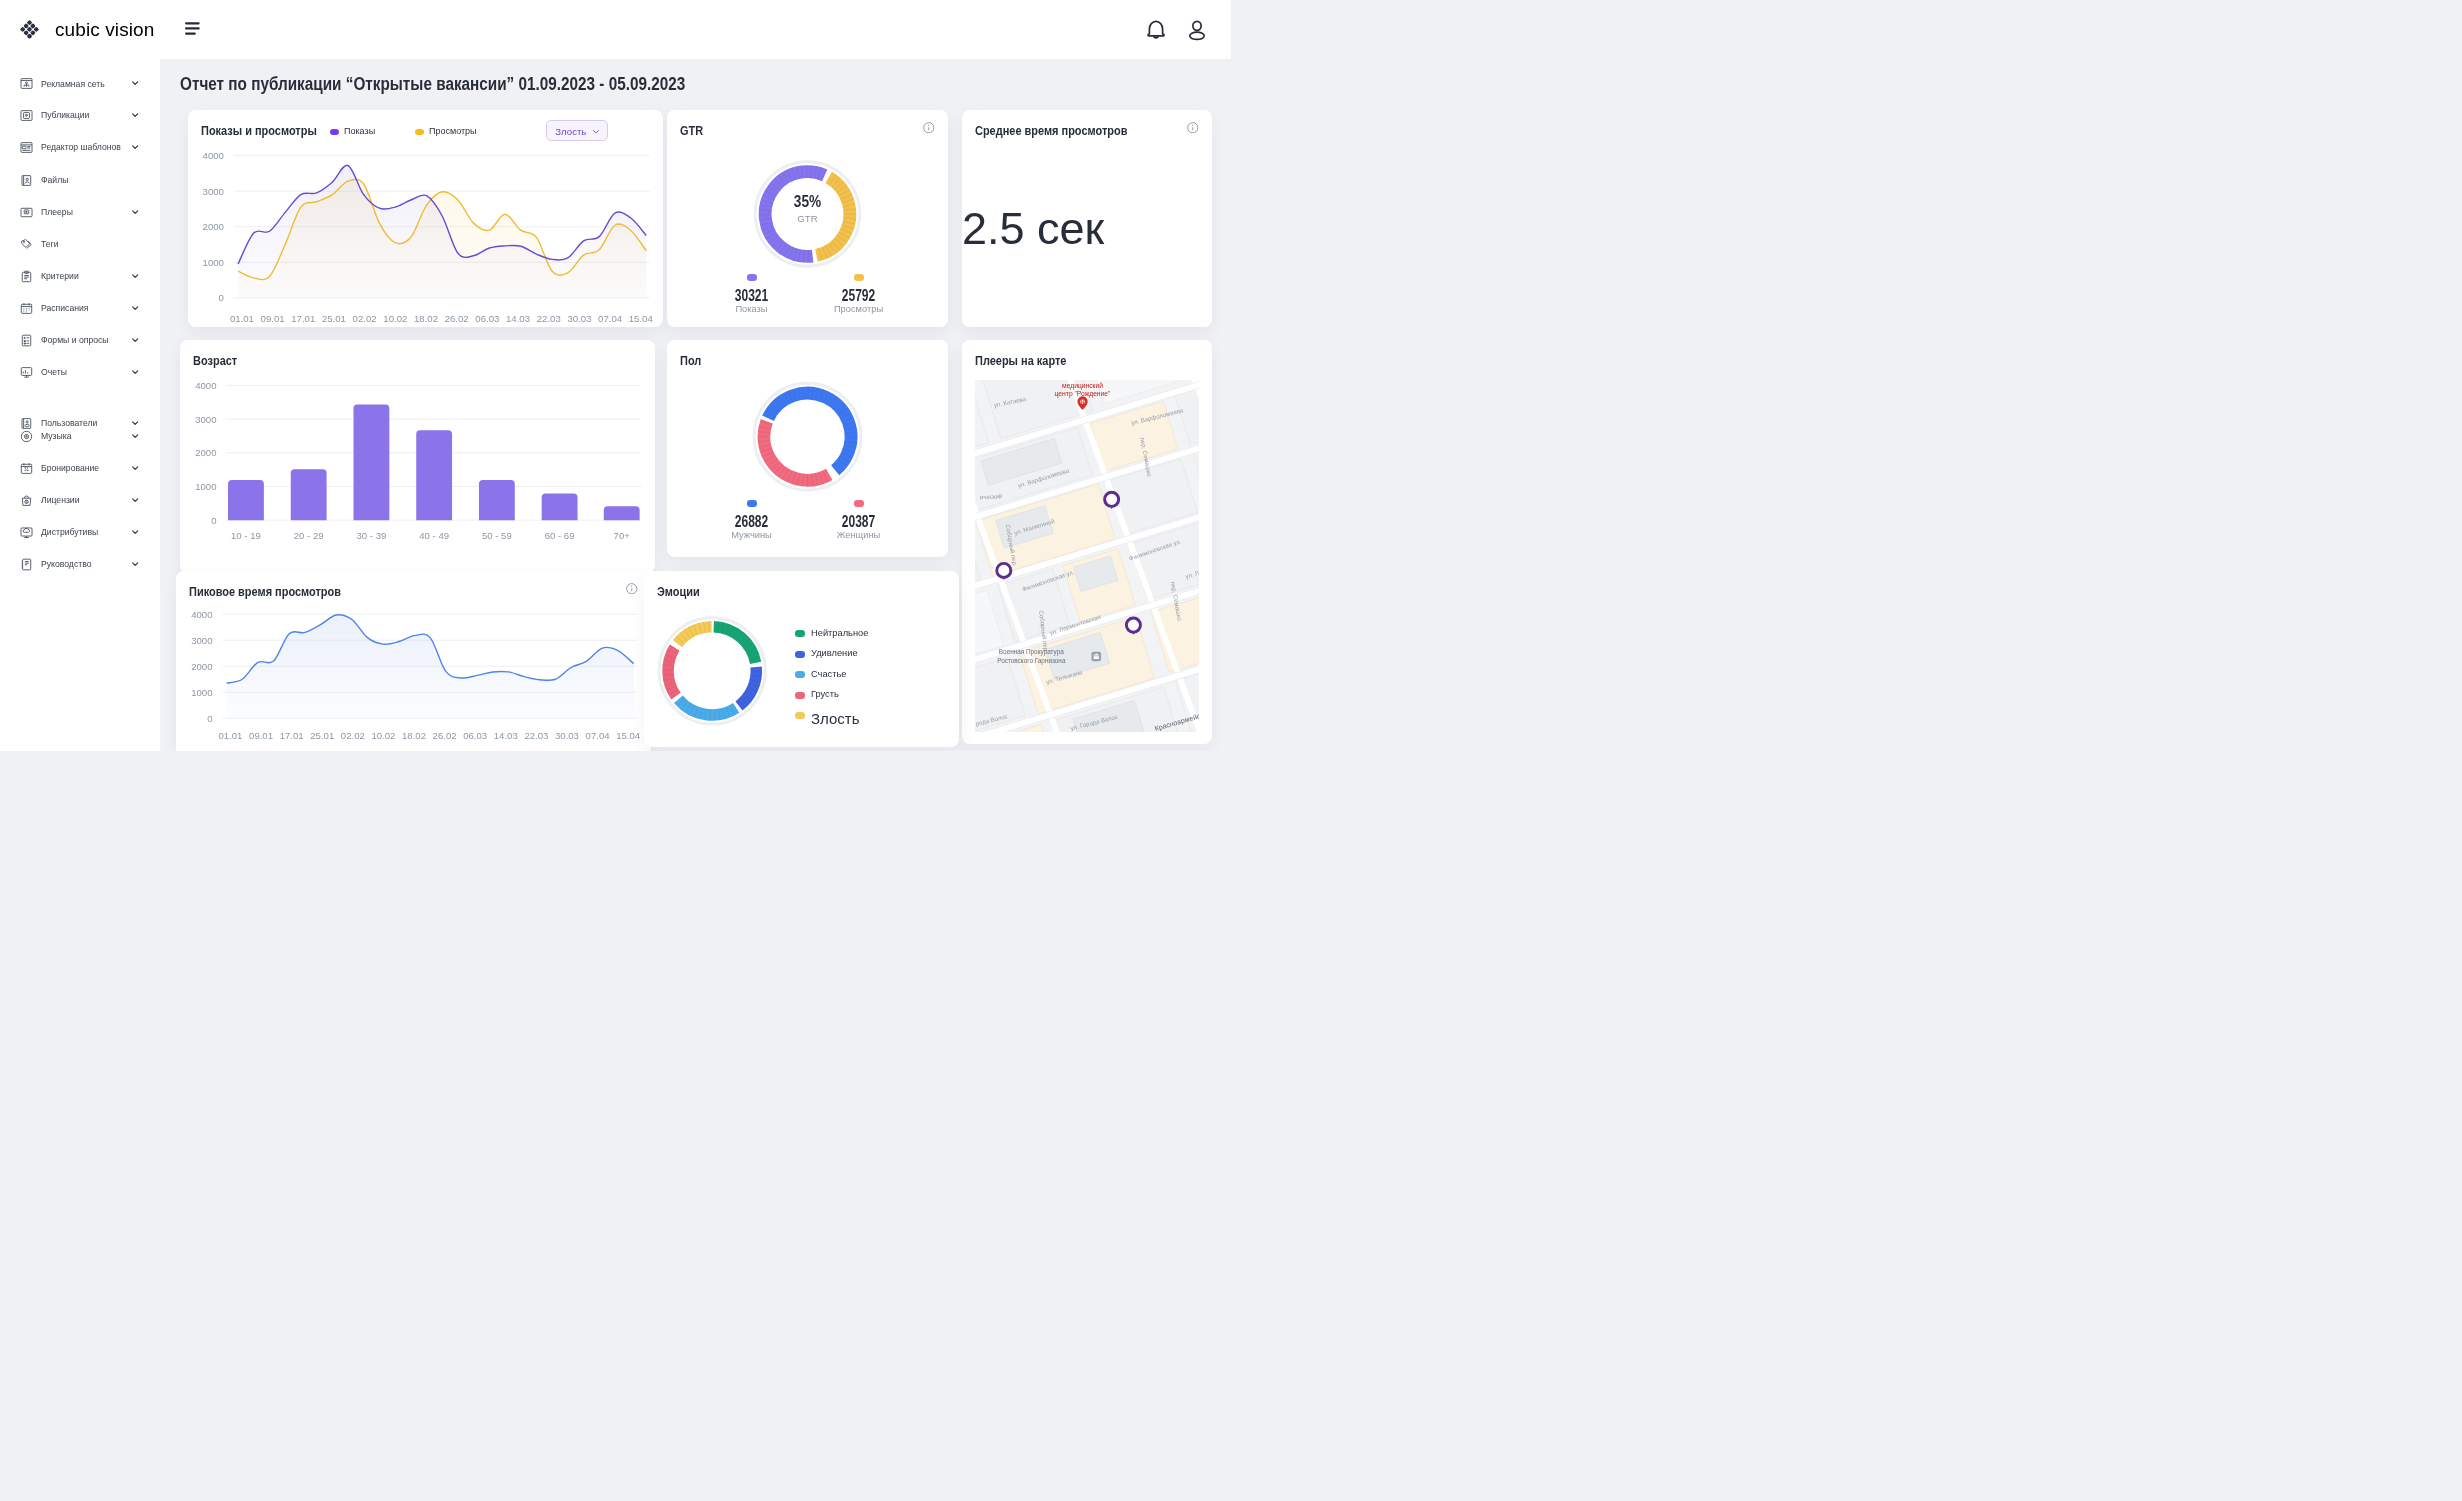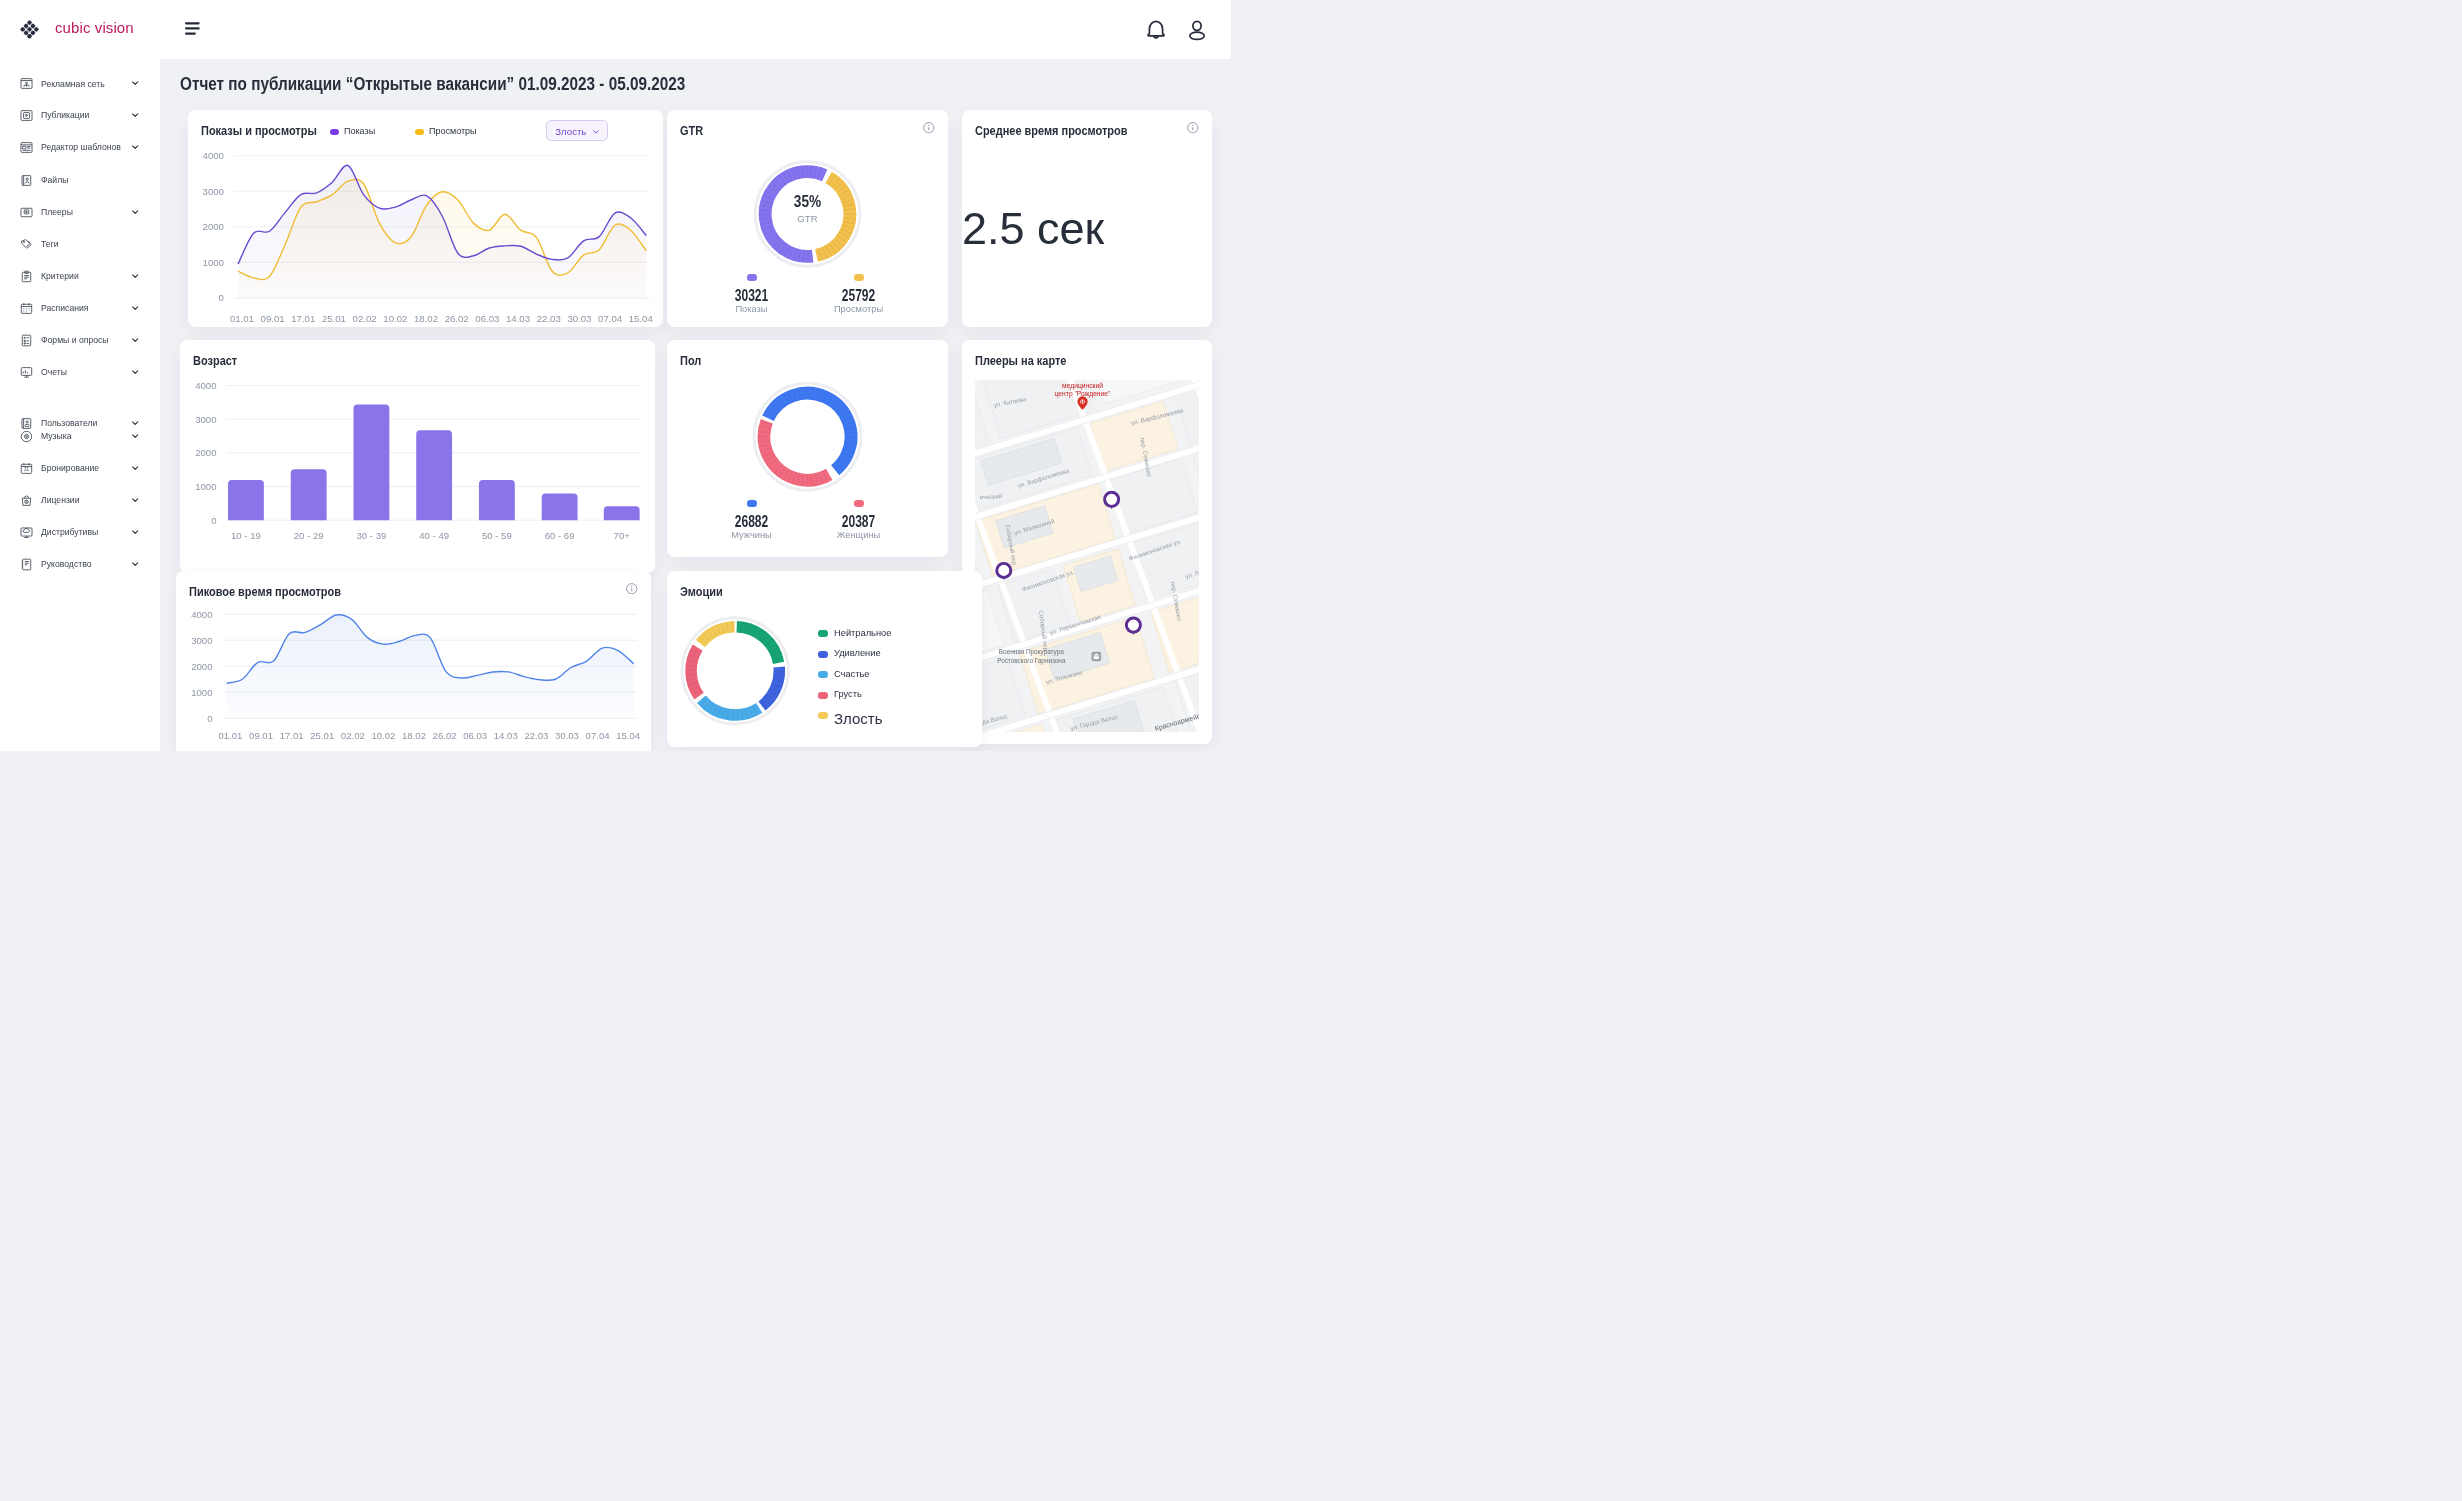--- a/index.html
+++ b/index.html
@@ -1,39 +1,39 @@
 <!DOCTYPE html>
 <html lang="ru" style="font-size:10.3px"><head>
 <meta charset="utf-8">
 <style>
 *{margin:0;padding:0;box-sizing:border-box}
 html,body{width:1231px;height:751px;overflow:hidden}
 body{font-family:"Liberation Sans",sans-serif;background:#f0f1f5;position:relative}
 .header{position:absolute;left:0;top:0;width:1231px;height:59px;background:#fff;z-index:5}
 .logo{position:absolute;left:20px;top:20px;width:19px;height:19px}
-.logoname{position:absolute;left:55px;top:18.6px;font-size:15px;font-weight:500;color:#be185d;letter-spacing:0.1px}
+.logoname{position:absolute;left:55px;top:18.6px;font-size:19px;font-weight:500;color:#000000;letter-spacing:0.1px}
 .burger{position:absolute;left:185px;top:21px;width:14.7px;height:16.7px}
 .hbtn{position:absolute;top:18.6px;width:22px;height:22px}
 .sidebar{position:absolute;left:0;top:59px;width:160px;height:692px;background:#fff;z-index:4}
 .mit{position:absolute;left:0;width:160px;height:32px}
 .mit svg.ic{position:absolute;left:20px;top:9.6px;width:13px;height:13px}
 .mit .lb{position:absolute;left:41px;top:10.3px;font-size:9.6px;color:#3c4350;transform:scaleX(.9);transform-origin:left center;white-space:nowrap}
 .mit svg.ch{position:absolute;left:131px;top:12.2px;width:8.3px;height:8.3px}
 .pagetitle{position:absolute;left:180px;top:74px;font-size:18px;font-weight:700;color:#272e3a;z-index:1;transform:scaleX(.85);transform-origin:left center;white-space:nowrap}
 .card{position:absolute;background:#fff;border-radius:7.7px;box-shadow:0 6.4px 16.7px rgba(32,42,64,.05)}
 .ct{position:absolute;left:13px;top:14px;font-size:12.2px;font-weight:700;color:#272e3a;transform:scaleX(.9);transform-origin:left center;white-space:nowrap}
 .info{position:absolute;top:11.5px;width:11.5px;height:11.5px}
 #c1{left:188px;top:110px;width:475px;height:217px}
 #c2{left:667px;top:110px;width:281px;height:217px}
 #c3{left:962px;top:110px;width:250px;height:217px}
 #c4{left:180px;top:340px;width:475px;height:233px}
 #c5{left:667px;top:340px;width:281px;height:217px}
 #c6{left:962px;top:340px;width:250px;height:404px}
 #c7{left:176px;top:571px;width:475px;height:201px}
-#c8{left:667px;top:571px;width:315px;height:176px}
+#c8{left:644px;top:571px;width:315px;height:176px}
 .leg{position:absolute;font-size:9px;color:#2a3140}
 .pill{position:absolute;border-radius:3.2px}
 .axl{font-size:15px;fill:#8d97a5}
 .big{position:absolute;left:0;width:250px;text-align:left;top:96px;font-size:45px;line-height:46px;color:#272e3a}
 .dnum{position:absolute;font-size:16px;font-weight:700;color:#272e3a;text-align:center;width:77px;transform:scaleX(.75)}
 .dlab{position:absolute;font-size:9.3px;color:#8d97a5;text-align:center;width:77px}
 .drop{position:absolute;left:358px;top:10.3px;width:62px;height:20.5px;background:#f7f4fd;border:0.6px solid #d6c9f0;border-radius:5.1px;color:#7141ce;font-size:9.6px}
 .drop span{position:absolute;left:8.3px;top:4.5px}
 .map{position:absolute;left:13px;top:40px;width:224px;height:352px;overflow:hidden;background:#f7f8fa}
 </style>

